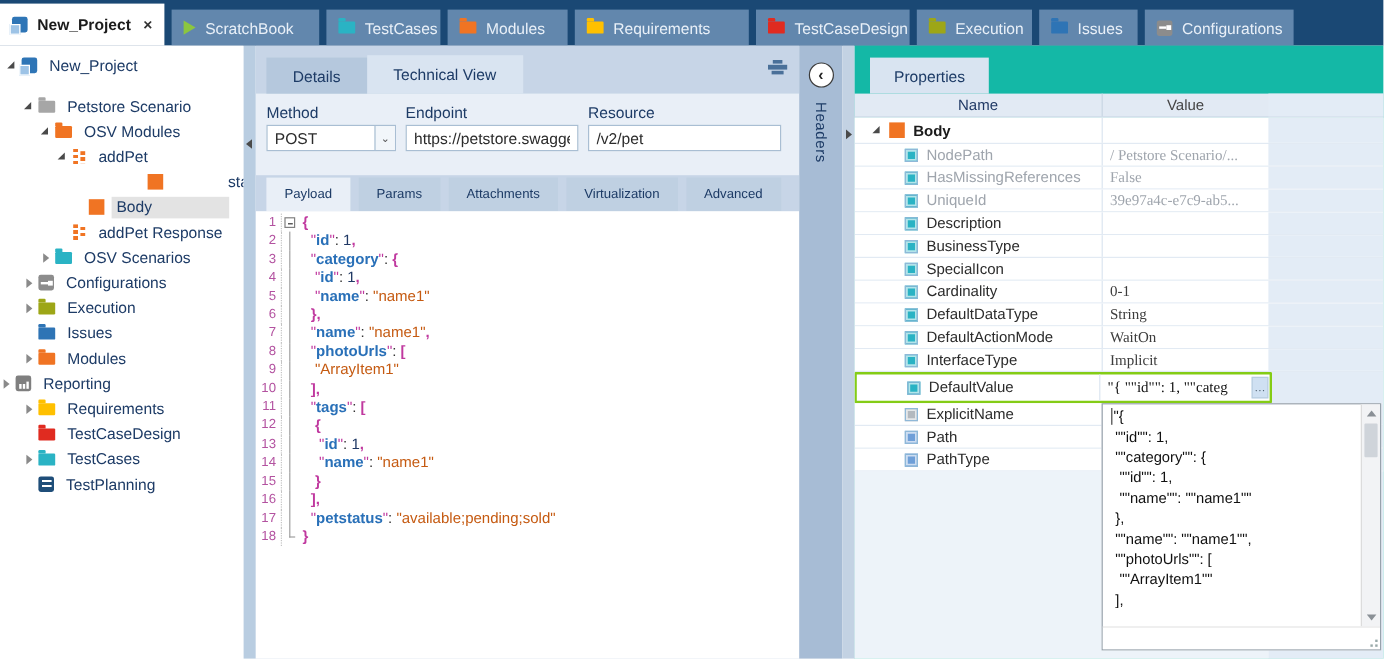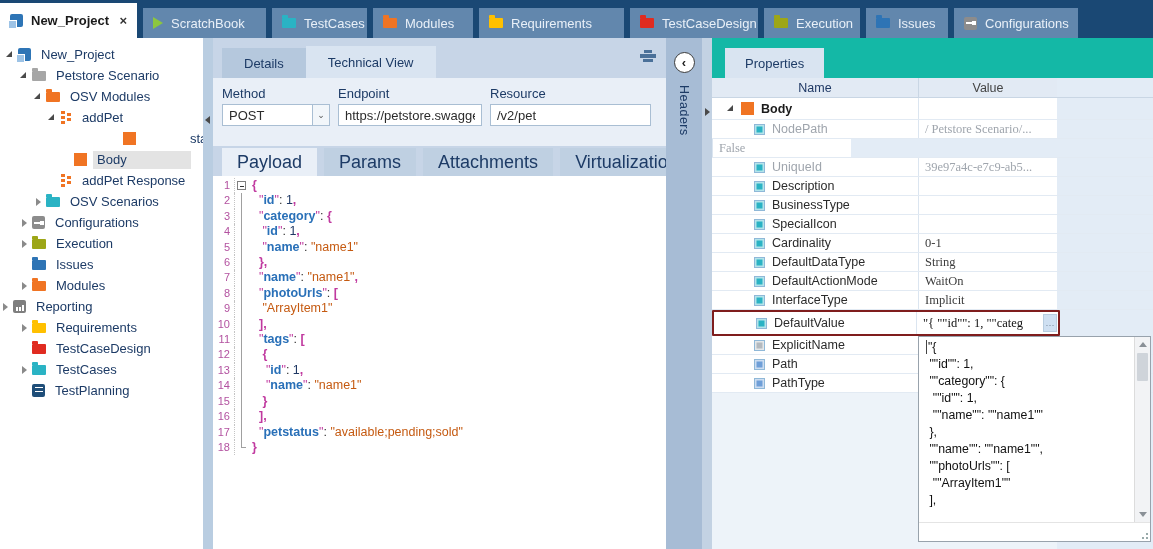--- a/index.html
+++ b/index.html
@@ -85,21 +85,21 @@
   .fcol { display:flex; flex-direction:column; }
   .fcol .flab { font-size:13px; color:#1D3B66; height:18px; margin-top:2px; }
   .fcol:nth-child(2){ margin-left:-5px; } .fcol:nth-child(3){ margin-left:-5px; }
   .inp { height:22px; border:1px solid #A9BED3; background:#fff; font-size:13px; color:#2b2b2b;
          padding:0 6px; font-family:"Liberation Sans",sans-serif; }
   .sel-box { width:108px; height:22px; border:1px solid #A9BED3; background:#fff; display:flex; align-items:center; font-size:13px; color:#2b2b2b; }
   .sel-box .val { flex:1; padding-left:6px; }
   .sel-box .dd { width:17px; height:100%; border-left:1px solid #A9BED3; background:#F2F6FA; display:flex; align-items:center; justify-content:center; font-size:9px; color:#555; }
   .w-endpoint{width:144px} .w-resource{width:161px}
   .subtabs { height:30px; display:flex; align-items:flex-end; gap:7px; padding-left:9px; }
-  .stab { height:28px; padding:0 15px; display:flex; align-items:center; font-size:18px; color:#1D3B66; background:#BFD0E2; }
+  .stab { height:28px; padding:0 15px; display:flex; align-items:center; font-size:11px; color:#1D3B66; background:#BFD0E2; }
   .stab.active { background:#E9EFF7; }
   .editor { flex:1; background:#fff; overflow:hidden; padding-top:2px; font-size:12.5px; }
   .eline { display:flex; line-height:15.4px; white-space:pre; }
   .lnum { width:22px; flex:none; text-align:right; padding-right:4px; color:#B352A0; font-size:11px;
           border-right:1px dotted #C4C4C4; }
   .fold { width:14px; flex:none; position:relative; }
   .fold .vline { position:absolute; left:6px; top:0; bottom:0; border-left:1px solid #A0A0A0; }
   .fold .box { position:absolute; left:2px; top:3px; width:9px; height:9px; border:1px solid #808080; background:#fff; }
   .fold .box::after { content:""; position:absolute; left:1.5px; top:3.5px; width:4px; height:1px; background:#333; }
   .fold .corner { position:absolute; left:6px; top:0; width:5px; height:8px; border-left:1px solid #A0A0A0; border-bottom:1px solid #A0A0A0; }
@@ -129,21 +129,21 @@
   .pt { flex:1; background:#E3ECF6; height:100%; }
   .prow.ro .pn, .prow.ro .pv { color:#9FA5AD; }
   .prow.group { height:22px; } .prow.group .pn { padding-left:14px; font-weight:bold; color:#1b1b1b; }
   .parrow { width:11px; height:11px; position:relative; margin-right:4px; flex:none; }
   .parrow::before { content:""; position:absolute; left:1px; top:2px; border-left:6px solid transparent; border-bottom:6px solid #4a4a4a; }
   .pic { width:11px; height:11px; margin-right:7px; flex:none; border:1px solid #8FB8D8;
          box-shadow:inset 0 0 0 1.5px rgba(255,255,255,.65); }
   .pic.teal{background:#2AB3C4} .pic.gray{background:#B3B9BF} .pic.blue{background:#6F9FD8}
   .pic.orange{background:#F07423; width:13px; height:13px; border:none; box-shadow:none;}
   .prow.selrow { height:26px; border-bottom:none; }
-  .selbox { width:348px; height:26px; display:flex; align-items:center; border:2px solid #7f1d1d;
+  .selbox { width:348px; height:26px; display:flex; align-items:center; border:2px solid #84cc16;
             background:#fff; border-radius:1px; }
   .selbox .pn { width:202px; }
   .selbox .pv { flex:1; border-left:1px solid #DBE5F0; color:#111; padding-right:1px; }
   .dots { margin-left:auto; width:14px; height:18px; flex:none; background:#CFE0F2; border:1px solid #B8CDE0;
           display:flex; align-items:center; justify-content:center; font-size:9px; color:#567; }
   .pfill { flex:1; display:flex; }
   .pfill .a { width:345px; background:#EDF3F9; }
   .pfill .b { flex:1; background:#E3ECF6; }
 
   
@@ -208,21 +208,21 @@
     </div>
 
   <div class="main">
 
     <div class="tree">
         <div class="trow" style="padding-left: 5px;">
           <span class="tarrow expanded"></span>
           <span class="ic ic-window tico"></span>
           <span class="tlbl">New_Project</span>
         </div>
-        <div class="trow" style="padding-left: 19px;">
+        <div class="trow" style="padding-left: 19px; margin-top: 13px;">
           <span class="tarrow expanded"></span>
           <span class="ic ic-folder f-gray tico"></span>
           <span class="tlbl">Petstore Scenario</span>
         </div>
         <div class="trow" style="padding-left: 33px;">
           <span class="tarrow expanded"></span>
           <span class="ic ic-folder f-orange tico"></span>
           <span class="tlbl">OSV Modules</span>
         </div>
         <div class="trow" style="padding-left: 47px;">
@@ -399,20 +399,24 @@
             <div class="pn">
               <span class="pic teal"></span>
               <span>NodePath</span>
             </div>
             <div class="pv">
               <span>/ Petstore Scenario/...</span>
             </div>
             <div class="pt"></div>
           </div>
           <div class="prow ro">
+            <div class="pn">
+              <span class="pic teal"></span>
+              <span>HasMissingReferences</span>
+            </div>
             <div class="pv">
               <span>False</span>
             </div>
             <div class="pt"></div>
           </div>
           <div class="prow ro">
             <div class="pn">
               <span class="pic teal"></span>
               <span>UniqueId</span>
             </div>

